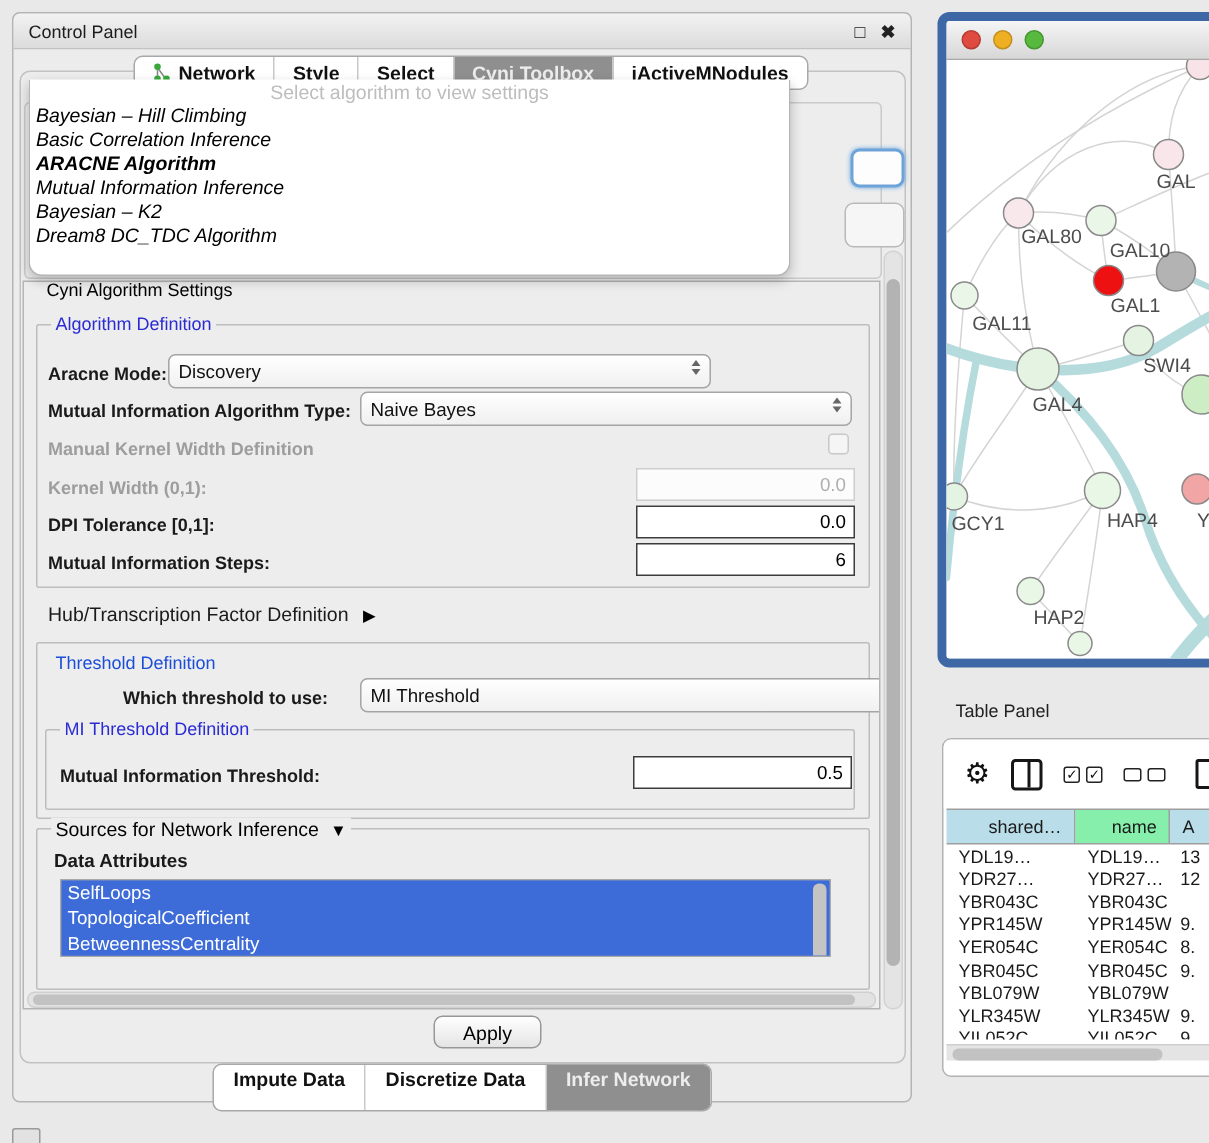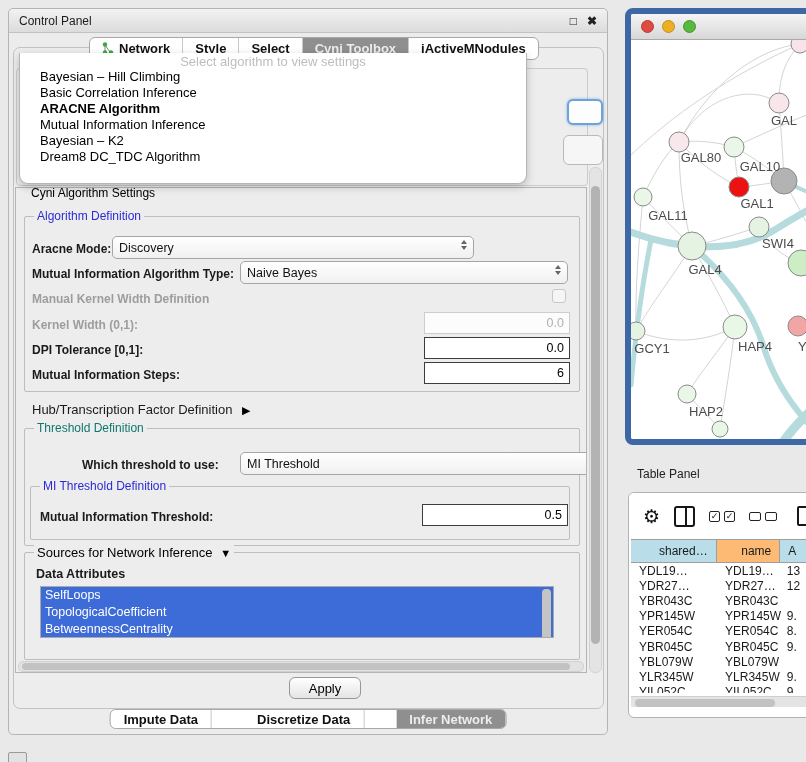--- a/index.html
+++ b/index.html
@@ -59,21 +59,21 @@
   }
 
   
   #algo-dropdown {
     position:absolute; left:10px; top:44px; width:508px; height:131px; z-index:6;
     background:#fff; border:1px solid #b5b5b5; border-top:none;
     border-radius:0 0 9px 9px; box-shadow:0 3px 8px rgba(0,0,0,.22);
     padding-top:1px; overflow:hidden;
   }
   #dd-placeholder { text-align:center; color:#bdbdbd; font-size:13px; height:15px; line-height:15px; }
-  .dd-item { font-size:13px; height:16px; line-height:16px; padding-left:20px; color:#000; }
+  .dd-item { font-size:13px; height:16px; line-height:16px; padding-left:4px; color:#000;font-style:italic; }
   .dd-item.sel { font-weight:bold; }
 
   
   #settings {
     position:absolute; left:6px; top:178px; width:572px; height:486px;
     border:1px solid #b5b5b5; background:#ededed; overflow:hidden; z-index:2;
   }
   .legend {
     position:absolute; font-size:12px; background:#ededed; padding:0 3px; white-space:nowrap;
   }
@@ -116,23 +116,23 @@
   #settings-vscroll { position:absolute; left:580px; top:158px; width:13px; height:506px; background:#e4e4e4; border:1px solid #d2d2d2; border-radius:6px; z-index:2; }
   #settings-vscroll .thumb { position:absolute; left:1px; top:18px; width:9px; height:458px; background:#b3b3b3; border-radius:5px; }
 
   #apply-btn {
     position:absolute; left:260px; top:668px; width:72px; height:22px;
     background:linear-gradient(#ffffff,#e4e4e4); border:1px solid #979797; border-radius:6px;
     font-size:13px; display:flex; align-items:center; justify-content:center; color:#000; z-index:2;margin-left:20px;
   }
 
   #bottom-tabs {
-    position:absolute; left:50%; transform:translateX(-50%); top:700px; height:20px; z-index:3;
+    position:absolute; left:50%; transform:translateX(-50%); top:700px; height:32px; z-index:3;
     display:flex; background:#fff; border:1px solid #a8a8a8; border-radius:6px; overflow:hidden;
-    font-size:13px; font-weight:bold;gap:32px;
+    font-size:13px; font-weight:bold;
   }
   .btab { padding:2px 13px 0 13px; border-right:1px solid #c9c9c9; color:#111; white-space:nowrap; }
   .btab:last-child { border-right:none; }
   .btab.selected { background:#8f8f8f; color:#ededed; }
 
   #mini-icon {
     position:absolute; left:8px; top:752px; width:19px; height:14px;
     border:1px solid #9a9a9a; background:#e2e2e2; border-radius:2px;
   }
 
@@ -168,21 +168,21 @@
   .split-ico::after { content:""; position:absolute; left:50%; top:0; bottom:0; width:2px; background:#161616; }
   .cbgrp { display:flex; gap:4px; }
   .mini-cb { width:11px; height:11px; border:1.5px solid #222; border-radius:2px; font-size:9px; line-height:9px; text-align:center; color:#111; }
   .mini-box { width:12px; height:9px; border:1.5px solid #222; border-radius:2px; }
   .doc-ico { width:16px; height:20px; border:2px solid #161616; border-radius:2px 6px 2px 2px; margin-left:6px; }
 
   #table-grid { position:absolute; left:2px; top:46px; right:0; }
   .thead { display:flex; height:24px; border-top:1px solid #9e9e9e; border-bottom:1px solid #9e9e9e; font-size:12px; }
   .th { display:flex; align-items:center; justify-content:flex-end; padding-right:8px; border-right:1px solid #9e9e9e; }
   .th.c1 { width:92px; background:#b9dee9; }
-  .th.c2 { width:68px; background:#fdba74; }
+  .th.c2 { width:68px; background:#86efac; }
   .th.c3 { width:60px; background:#b9dee9; justify-content:flex-start; padding-left:8px; }
   #tbody { height:130px; overflow:hidden; }
   .trow { display:flex; height:15.2px; font-size:12px; align-items:center; }
   .td { padding-left:8px; white-space:nowrap; overflow:hidden; }
   .td.c1 { width:92px; }
   .td.c2 { width:68px; }
   .td.c3 { width:60px; padding-left:6px; }
   #table-hscroll { position:absolute; left:2px; top:203px; width:206px; height:11px; background:#e4e4e4; border-top:1px solid #cfcfcf; }
   #table-hscroll .thumb { position:absolute; left:4px; top:1.5px; width:140px; height:8px; background:#c2c2c2; border-radius:4px; }
 </style>
@@ -284,21 +284,21 @@
     <div class="tfield enabled" style="left:408px; top:174px; width:146px;">
       <span>6</span>
     </div>
 
     <span style="position:absolute; left:16px; top:214px; font-size:13px;">
       <span>Hub/Transcription Factor Definition</span>
       <span class="tri" style="margin-left:6px;">▶</span>
     </span>
 
     <div class="fieldset" style="left:8px; top:240px; width:556px; height:118px;"></div>
-    <span class="legend" style="left:18px; top:233px; color:#0f766e;">Threshold Definition</span>
+    <span class="legend" style="left:18px; top:247px; color:#1d4ed8;">Threshold Definition</span>
 
     <span class="flabel" style="left:66px; top:270px;">Which threshold to use:</span>
     <div class="combo" style="left:224px; top:264px; width:384px;">
       <span>MI Threshold</span>
       <span class="arrows">
           <i class="up"></i>
           <i class="dn"></i>
         </span>
     </div>
 

